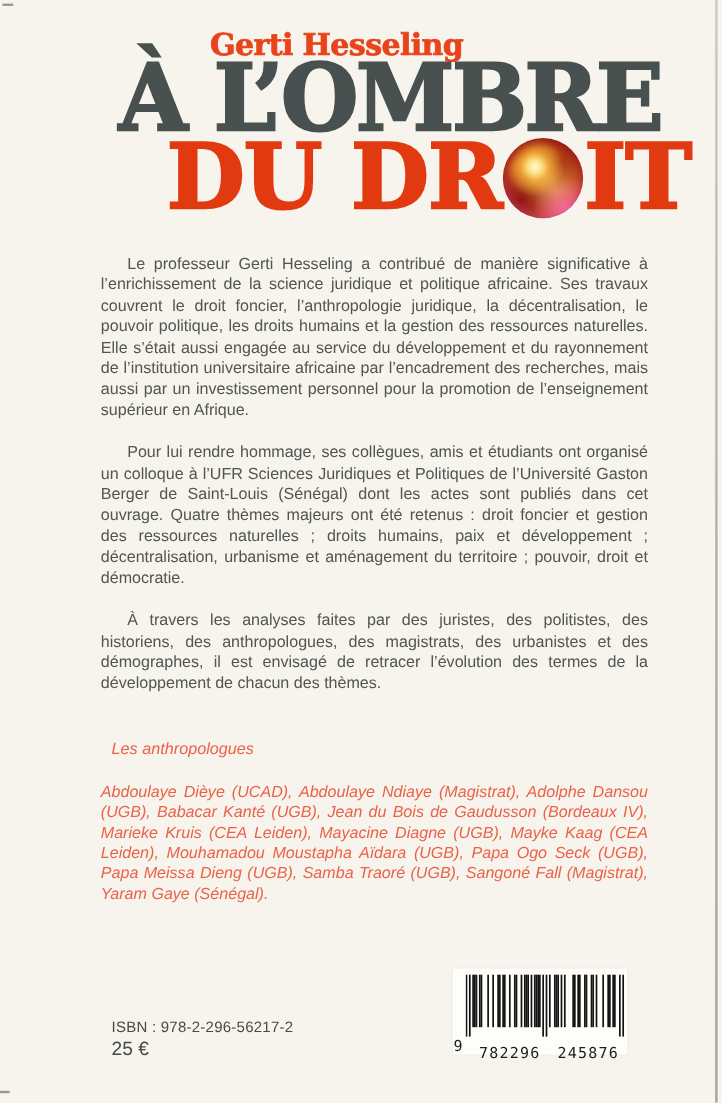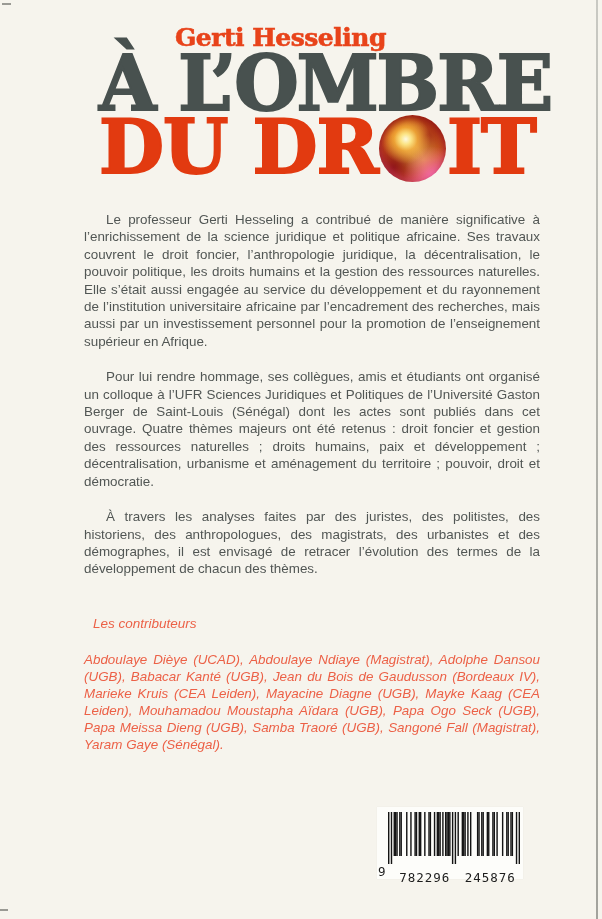--- a/index.html
+++ b/index.html
@@ -40,20 +40,21 @@
   }
   .title-line.l1{
     top:44px;font-size:74px;letter-spacing:-2px;
     color:var(--title-dark,#48514f);
     -webkit-text-stroke:2px var(--title-dark,#48514f);
     transform:scaleY(1.04);transform-origin:top left;
   }
   .title-line.l2{
     top:110px;font-size:75px;letter-spacing:-1px;
     color:var(--title-red,#e23a10);
+    margin-left:40px;
     -webkit-text-stroke:2px var(--title-red,#e23a10);
   }
   .globe{
     display:inline-block;width:67px;height:67px;border-radius:50%;
     vertical-align:-9px;margin:0 1px;
     background:
       radial-gradient(circle at 40% 36%, rgba(255,255,235,0.95) 0%, rgba(255,236,140,0.92) 9%, rgba(255,190,60,0.65) 20%, rgba(255,150,40,0) 42%),
       radial-gradient(circle at 80% 90%, rgba(255,120,200,0.8) 0%, rgba(255,120,200,0) 36%),
       radial-gradient(circle at 22% 78%, rgba(130,8,18,0.85) 0%, rgba(130,8,18,0) 42%),
       radial-gradient(circle at 72% 30%, rgba(150,20,15,0.7) 0%, rgba(150,20,15,0) 38%),
@@ -112,24 +113,28 @@
   <div class="author">Gerti Hesseling</div>
 
   <div class="title-line l1">À L’OMBRE</div>
 
   <div class="title-line l2"><span>DU DR</span><span class="globe"></span><span>IT</span></div>
 
   <div class="blurb">
     <p>Le professeur Gerti Hesseling a contribué de manière significative à l’enrichissement de la science juridique et politique africaine. Ses travaux couvrent le droit foncier, l’anthropologie juridique, la décentralisation, le pouvoir politique, les droits humains et la gestion des ressources naturelles. Elle s’était aussi engagée au service du développement et du rayonnement de l’institution universitaire africaine par l’encadrement des recherches, mais aussi par un investissement personnel pour la promotion de l’enseignement supérieur en Afrique.</p>
     <p>Pour lui rendre hommage, ses collègues, amis et étudiants ont organisé un colloque à l’UFR Sciences Juridiques et Politiques de l’Université Gaston Berger de Saint-Louis (Sénégal) dont les actes sont publiés dans cet ouvrage. Quatre thèmes majeurs ont été retenus : droit foncier et gestion des ressources naturelles ; droits humains, paix et développement ; décentralisation, urbanisme et aménagement du territoire ; pouvoir, droit et démocratie.</p>
     <p class="last">À travers les analyses faites par des juristes, des politistes, des historiens, des anthropologues, des magistrats, des urbanistes et des démographes, il est envisagé de retracer l’évolution des termes de la développement de chacun des thèmes.</p>
-    <div class="contrib-heading">Les contributeurs</div>
+    <div class="contrib-heading">Les anthropologues</div>
     <div class="contributors">Abdoulaye Dièye (UCAD), Abdoulaye Ndiaye (Magistrat), Adolphe Dansou (UGB), Babacar Kanté (UGB), Jean du Bois de Gaudusson (Bordeaux IV), Marieke Kruis (CEA Leiden), Mayacine Diagne (UGB), Mayke Kaag (CEA Leiden), Mouhamadou Moustapha Aïdara (UGB), Papa Ogo Seck (UGB), Papa Meissa Dieng (UGB), Samba Traoré (UGB), Sangoné Fall (Magistrat), Yaram Gaye (Sénégal).</div>
   </div>
 
+  <div class="footer-left">
+    <div class="isbn">ISBN : 978-2-296-56217-2</div>
+    <div class="price">25 €</div>
+  </div>
 
   <div class="barcode-patch">
     <svg class="barcode-bars" viewBox="0 0 95 52" preserveAspectRatio="none">
         <rect x="0" y="0" width="1.02" height="52"></rect>
         <rect x="2" y="0" width="1.02" height="52"></rect>
         <rect x="4" y="0" width="1.02" height="44"></rect>
         <rect x="5" y="0" width="1.02" height="44"></rect>
         <rect x="6" y="0" width="1.02" height="44"></rect>
         <rect x="8" y="0" width="1.02" height="44"></rect>
         <rect x="9" y="0" width="1.02" height="44"></rect>

